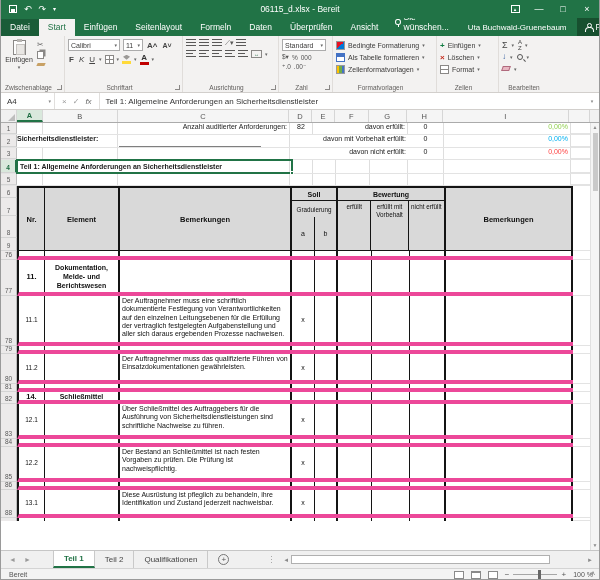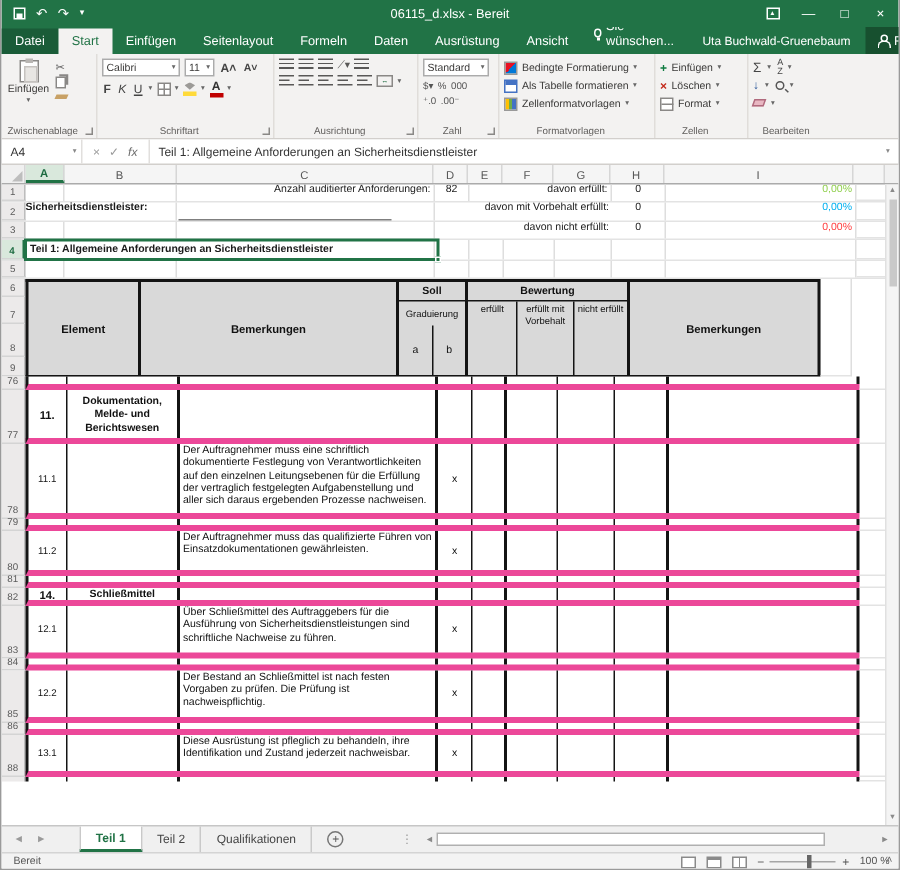--- a/index.html
+++ b/index.html
@@ -200,21 +200,21 @@
     </div>
   </div>
 
   <div class="menubar">
     <span class="mtab file">Datei</span>
     <span class="mtab active">Start</span>
     <span class="mtab">Einfügen</span>
     <span class="mtab">Seitenlayout</span>
     <span class="mtab">Formeln</span>
     <span class="mtab">Daten</span>
-    <span class="mtab">Ausrüstung</span>
+    <span class="mtab">Überprüfen</span>
     <span class="mtab">Ansicht</span>
     <span class="tellme">
       <span class="bulb"></span>
       <span>Sie wünschen...</span>
     </span>
     <div class="menu-right">
       <span class="username">Uta Buchwald-Gruenebaum</span>
       <span class="share">
         <span class="person"></span>
         <span>Freigeben</span>
@@ -467,20 +467,21 @@
       </div>
 
       <div class="r" style="height:65px">
         <div style="display:flex;flex-direction:column;width:16px;flex:none">
           <div class="gut" style="width:16px;height:12px">6</div>
           <div class="gut" style="width:16px;height:18px">7</div>
           <div class="gut" style="width:16px;height:22px">8</div>
           <div class="gut" style="width:16px;height:13px">9</div>
         </div>
         <div class="body hdrblock tb-left" style="display:flex;border-top:2px solid #141414;border-bottom:1px solid #141414;height:65px">
+          <div class="tc w-a hdr-cell">Nr.</div>
           <div class="tc w-b thk hdr-cell">Element</div>
           <div class="tc w-c thk hdr-cell">Bemerkungen</div>
           <div class="tc thk stack" style="width:46px">
             <div class="soll">Soll</div>
             <div class="grad">Graduierung</div>
             <div class="abrow">
               <div class="abcell">a</div>
               <div class="abcell bleft">b</div>
             </div>
           </div>

